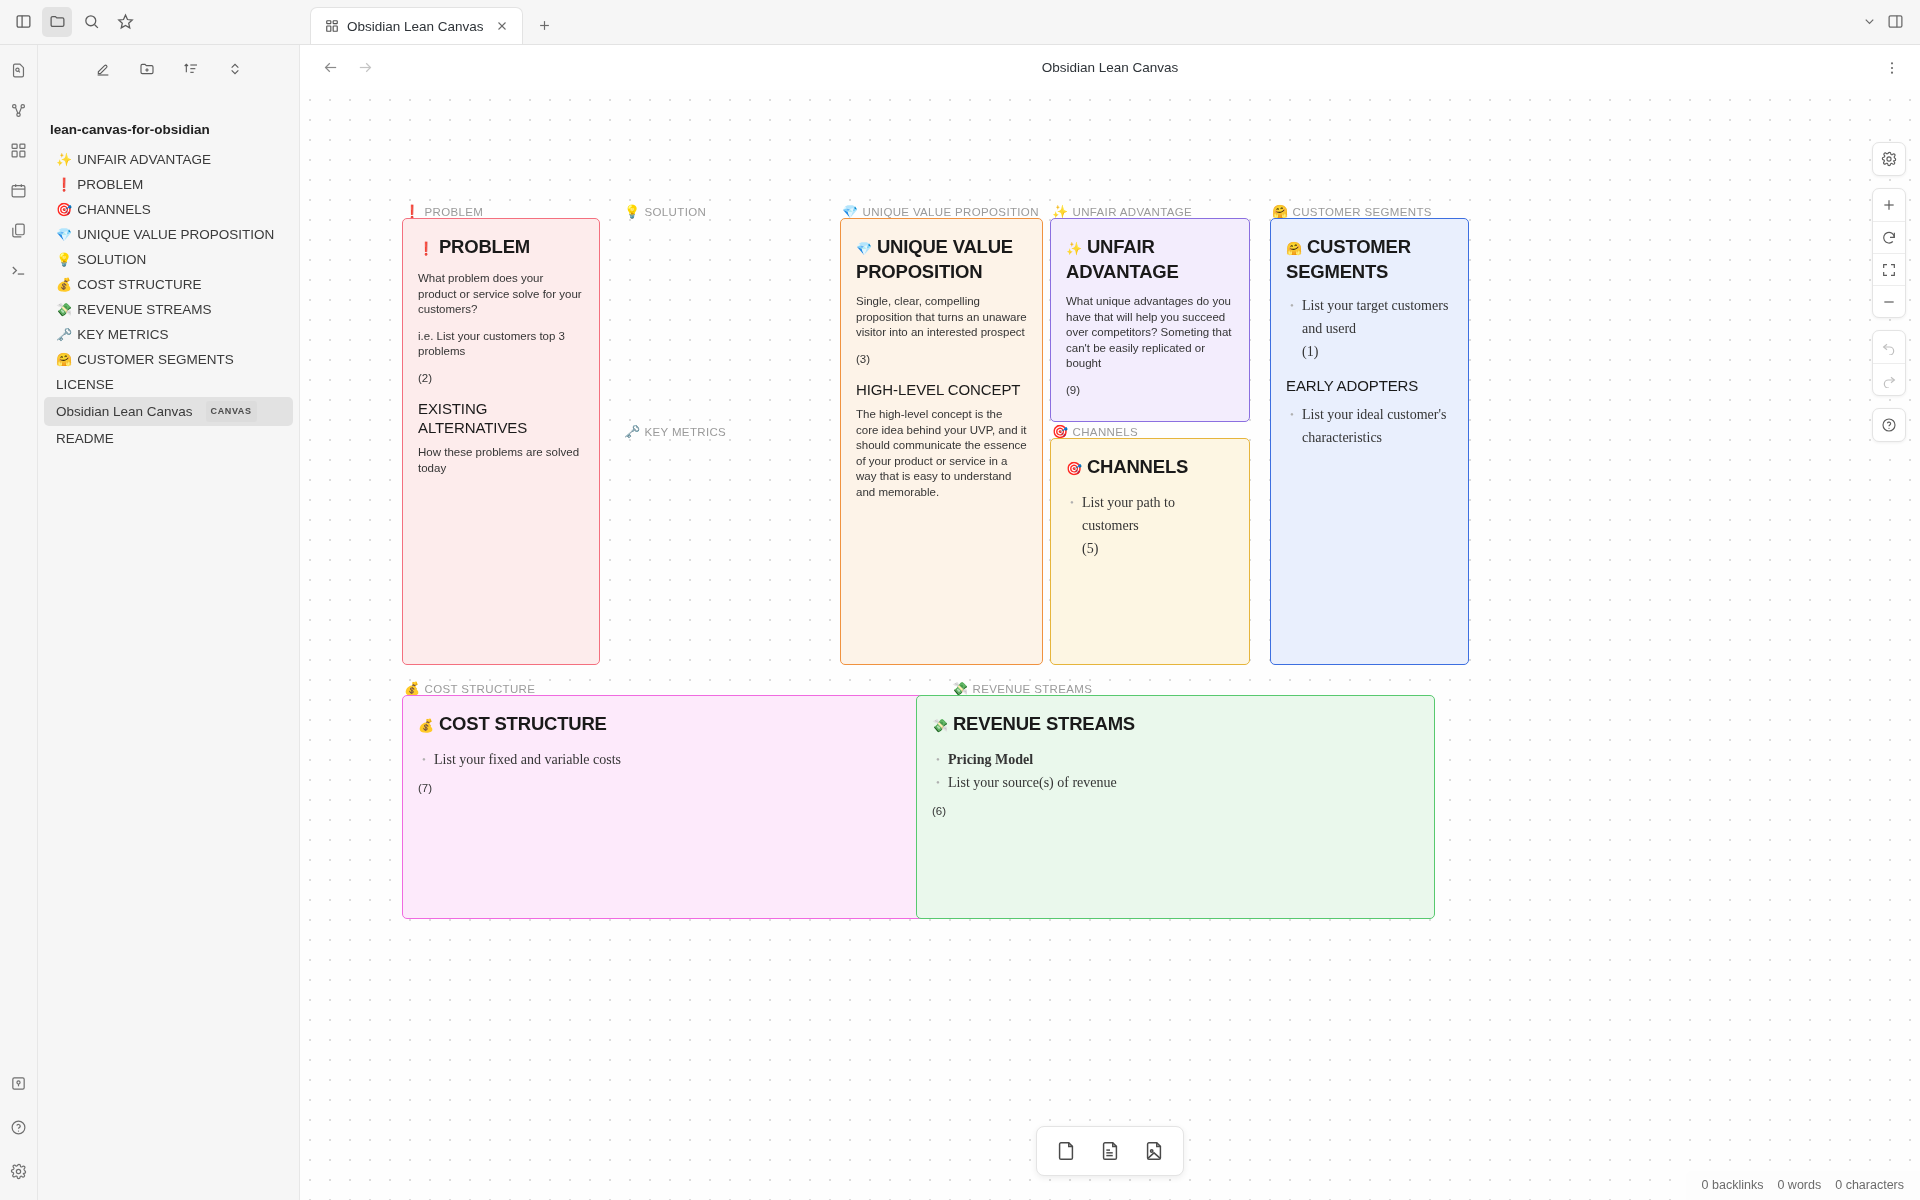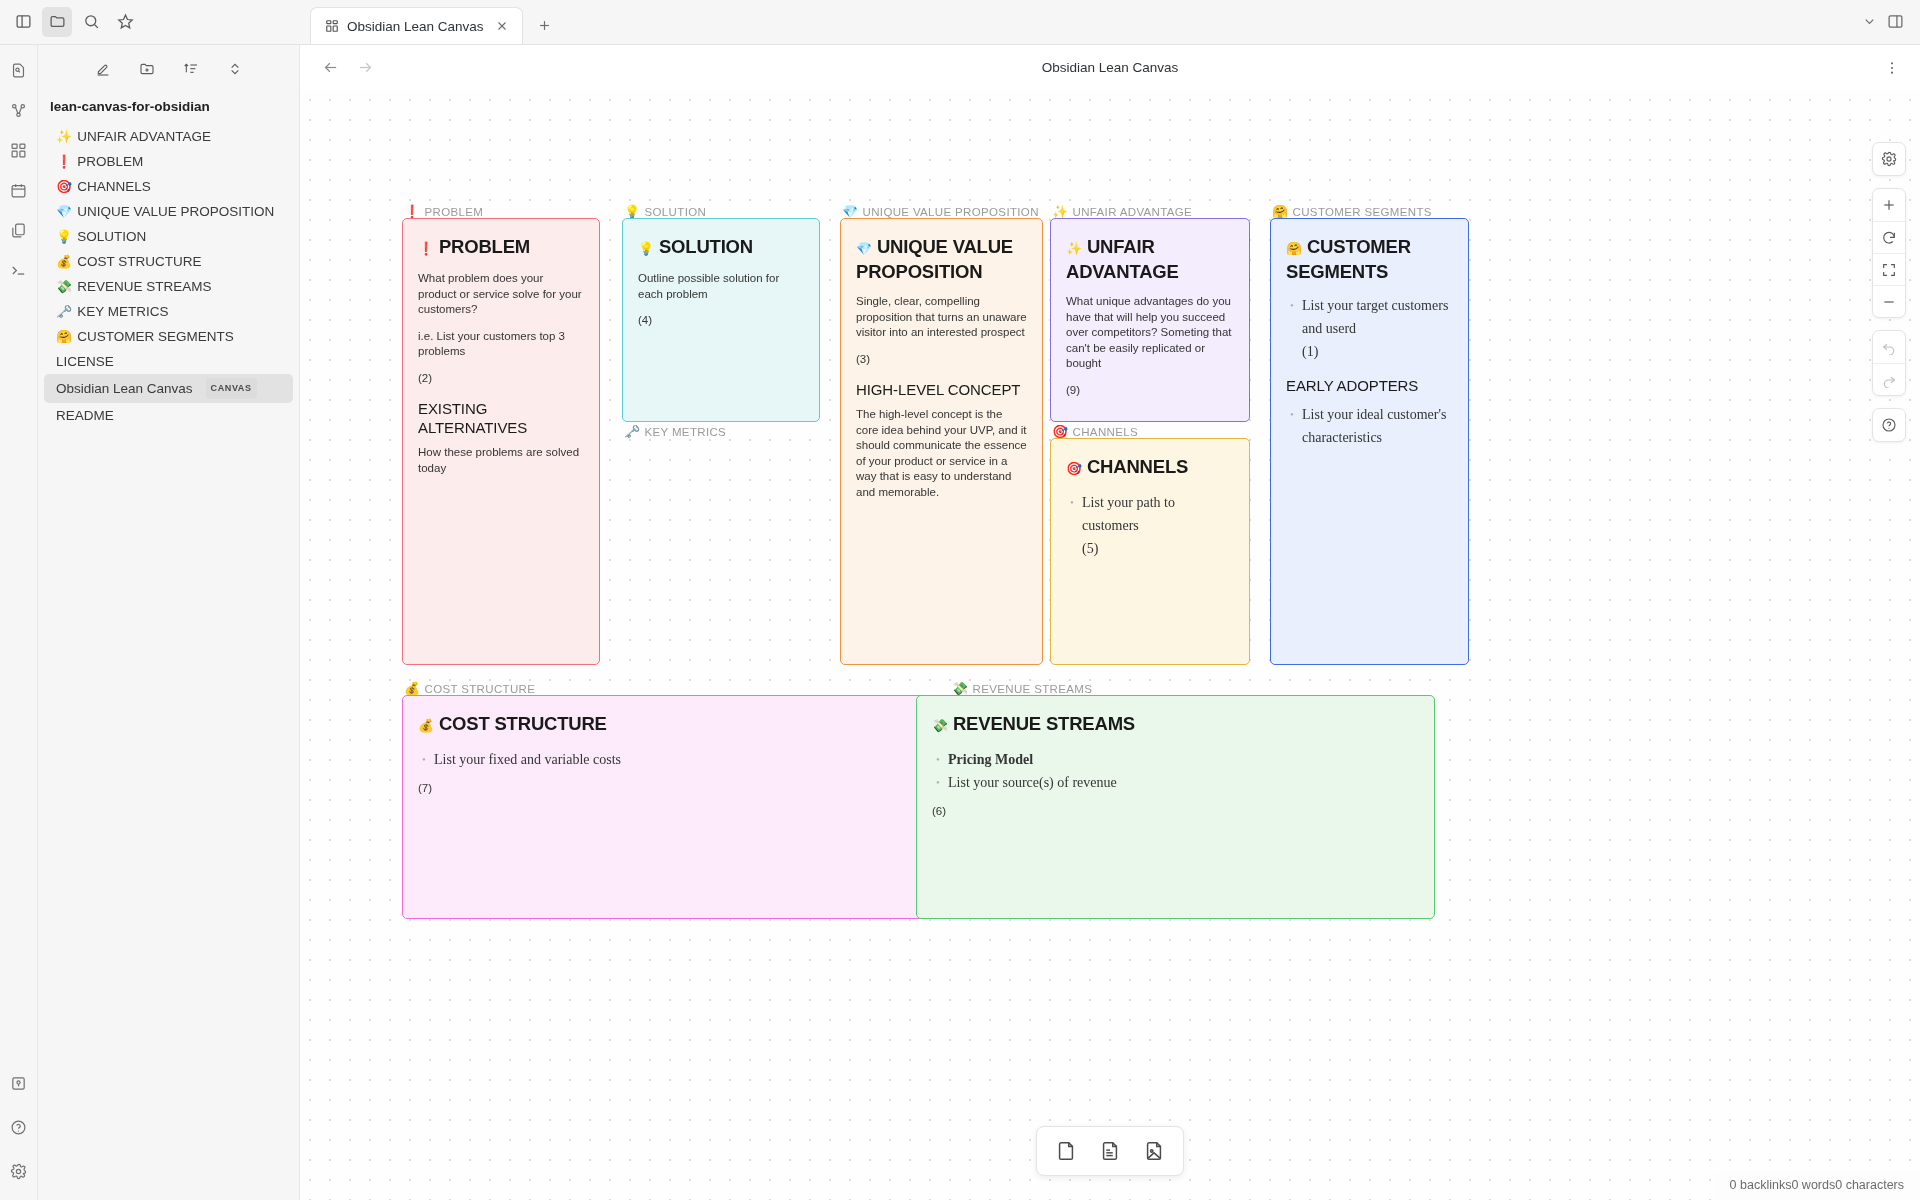--- a/index.html
+++ b/index.html
@@ -39,21 +39,21 @@
           display: flex; flex-direction: column; align-items: center;
           padding-top: 12px; gap: 14px; flex: 0 0 38px; }
   .rail-sp { flex: 1; }
   .rail-ic { width: 26px; height: 26px; display: flex; align-items: center;
              justify-content: center; color: #6f6f6f; border-radius: 5px; }
   .rail-bottom { display: flex; flex-direction: column; align-items: center;
                  gap: 18px; padding-bottom: 16px; }
 
   
   .explorer { width: 262px; background: #f6f6f6; border-right: 1px solid #e7e7e7;
-              flex: 0 0 262px; display: flex; flex-direction: column; }
+              flex: 0 0 262px; display: flex; flex-direction: column; gap: 23px; }
   .exp-tools { height: 42px; display: flex; align-items: center; justify-content: center;
                gap: 28px; color: #5c5c5c; padding-top: 6px; }
   .exp-list { padding: 8px 0 0 0; font-size: 13.5px; }
   .exp-vault { padding: 4px 10px 10px 12px; font-weight: bold; font-size: 13.5px;
                color: #222; }
   .exp-item { display: flex; align-items: center; gap: 5px; padding: 4px 10px 4px 12px;
               margin: 0 6px; border-radius: 5px; color: #3a3a3a; white-space: nowrap;
               font-size: 13.5px; line-height: 17px; }
   .exp-item.selected { background: #e2e2e2; }
   .exp-badge { font-size: 9px; letter-spacing: .6px; background: #dcdcdc;
@@ -109,21 +109,21 @@
   
   .cardbar { position: absolute; bottom: 24px; left: 50%; transform: translateX(-50%);
              background: #ffffff; border: 1px solid #e4e4e4; border-radius: 8px;
              display: flex; gap: 6px; padding: 7px 10px;
              box-shadow: 0 2px 6px rgba(0,0,0,.07); z-index: 6; }
   .cardbar .vbtn { width: 38px; height: 34px; border: none; }
 
   
   .statusbar { position: absolute; bottom: 0; right: 0; background: #fdfdfd;
                font-size: 12.5px; color: #6b6b6b; padding: 7px 16px 8px;
-               display: flex; border-top-left-radius: 5px; z-index: 5; }
+               display: flex; gap: 14px; border-top-left-radius: 5px; z-index: 5; }
   svg { display: block; }
 </style>
 </head>
 <body>
 
 <div class="topbar">
   <div class="topbar-left">
     <div class="tb-btn">
       <svg width="17" height="17" viewBox="0 0 24 24" fill="none" stroke="currentColor" stroke-width="1.8">
         <rect x="3" y="4" width="18" height="16" rx="2"></rect>
@@ -415,29 +415,20 @@
           <span class="emj">❗</span>
           <span>PROBLEM</span>
         </h1>
         <p>What problem does your product or service solve for your customers?</p>
         <p>i.e. List your customers top 3 problems</p>
         <div class="num">(2)</div>
         <h2>EXISTING ALTERNATIVES</h2>
         <p>How these problems are solved today</p>
       </div>
 
-      <div class="node" style="left:322px; top:128px; width:198px; height:204px;
-                  background:#e7f7f7; border:1.5px solid #5ccfcf;">
-        <h1>
-          <span class="emj">💡</span>
-          <span>SOLUTION</span>
-        </h1>
-        <p>Outline possible solution for each problem</p>
-        <div class="num">(4)</div>
-      </div>
 
 
       <div class="node" style="left:540px; top:128px; width:203px; height:447px;
                   background:#fdf3e8; border:1.5px solid #f0923f;">
         <h1>
           <span class="emj">💎</span>
           <span>UNIQUE VALUE PROPOSITION</span>
         </h1>
         <p>Single, clear, compelling proposition that turns an unaware visitor into an interested prospect</p>
         <div class="num">(3)</div>

